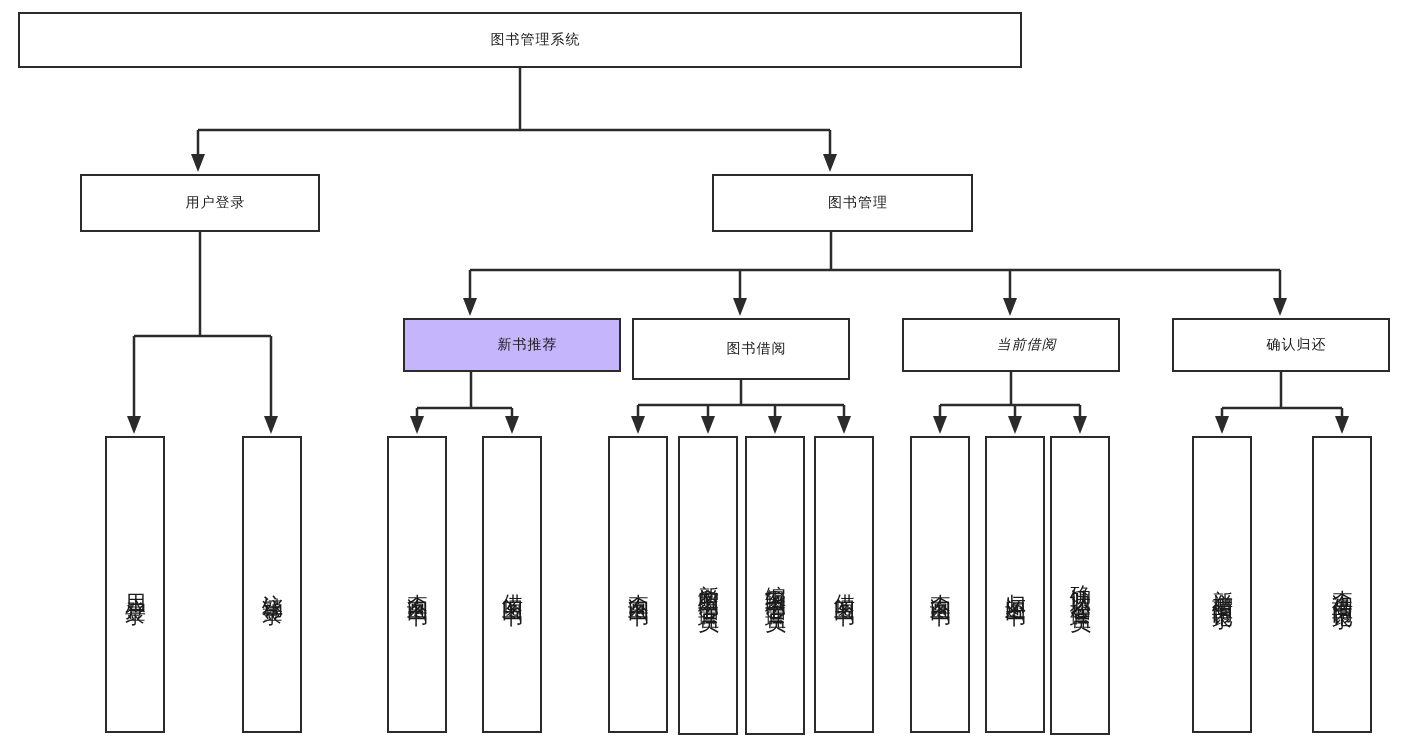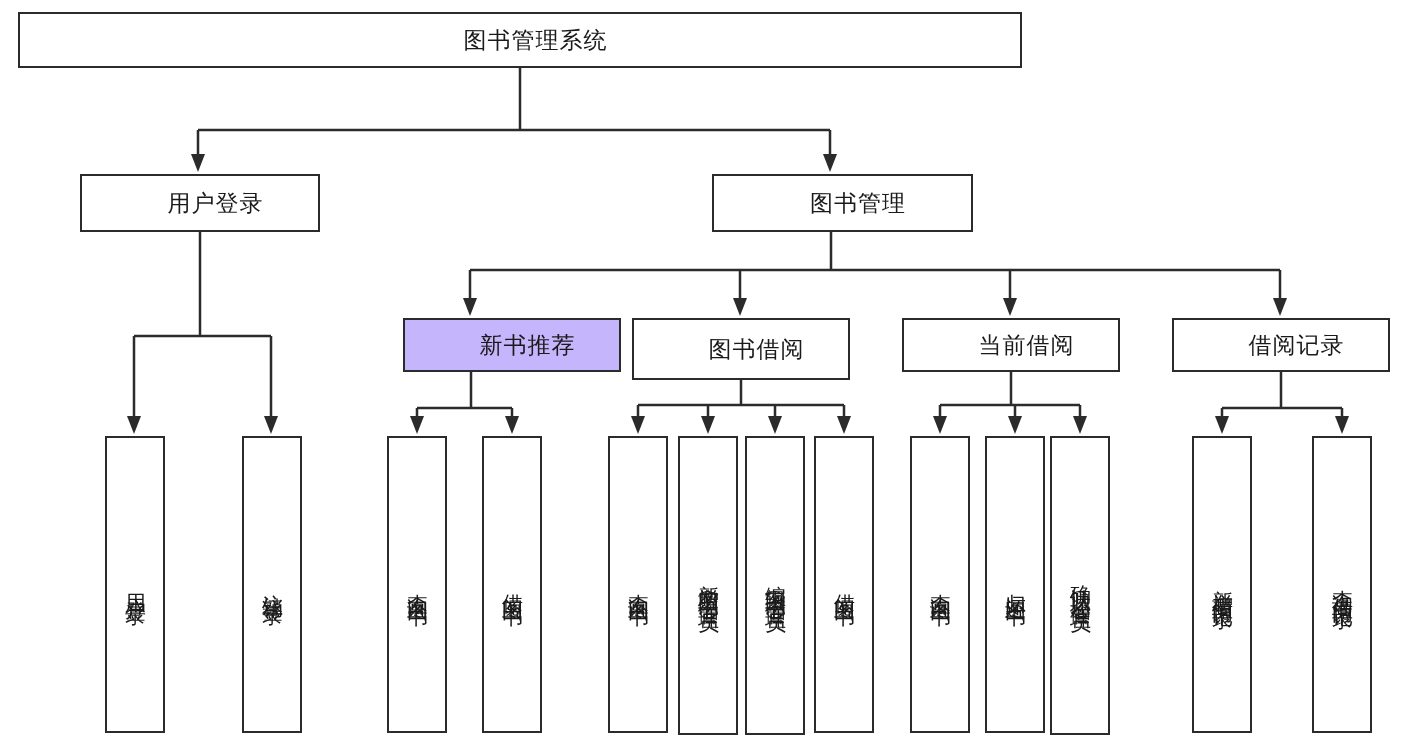--- a/index.html
+++ b/index.html
@@ -30,21 +30,21 @@
     position: absolute;
     box-sizing: border-box;
     background: #ffffff;
     border: 2px solid #2b2b2b;
     display: flex;
     align-items: center;
     justify-content: center;
     color: #1a1a1a;
   }
   .node.horizontal {
-    font-size: 23px;
+    font-size: 14px;
     letter-spacing: 1px;
     padding-left: 31px;
   }
   .node.vertical {
     font-size: 21px;
   }
   .node.vertical .node-label {
     writing-mode: vertical-rl;
     text-orientation: upright;
     letter-spacing: 4px;
@@ -111,25 +111,25 @@
       </div>
       <div class="node horizontal" style="left: 712px; top: 174px; width: 261px; height: 58px; border-color: rgb(43, 43, 43); background: rgb(255, 255, 255); color: rgb(26, 26, 26);">
         <span class="node-label">图书管理</span>
       </div>
       <div class="node horizontal" style="left: 362px; top: 318px; width: 218px; height: 54px; border-color: rgb(43, 43, 43); background: #c4b5fd; color: rgb(26, 26, 26); margin-left: 41px;">
         <span class="node-label">新书推荐</span>
       </div>
       <div class="node horizontal" style="left: 632px; top: 318px; width: 218px; height: 62px; border-color: rgb(43, 43, 43); background: rgb(255, 255, 255); color: rgb(26, 26, 26);">
         <span class="node-label">图书借阅</span>
       </div>
-      <div class="node horizontal" style="left: 902px; top: 318px; width: 218px; height: 54px; border-color: rgb(43, 43, 43); background: rgb(255, 255, 255); color: rgb(26, 26, 26);">
+      <div class="node horizontal" style="left: 902px; top: 318px; width: 218px; height: 54px; border-color: rgb(43, 43, 43); background: rgb(255, 255, 255); color: rgb(26, 26, 26); font-style: italic;">
         <span class="node-label">当前借阅</span>
       </div>
       <div class="node horizontal" style="left: 1172px; top: 318px; width: 218px; height: 54px; border-color: rgb(43, 43, 43); background: rgb(255, 255, 255); color: rgb(26, 26, 26);">
-        <span class="node-label">借阅记录</span>
+        <span class="node-label">确认归还</span>
       </div>
       <div class="node vertical" style="left: 105px; top: 436px; width: 60px; height: 297px; border-color: rgb(43, 43, 43); background: rgb(255, 255, 255); color: rgb(26, 26, 26);">
         <span class="node-label">用户登录</span>
       </div>
       <div class="node vertical" style="left: 242px; top: 436px; width: 60px; height: 297px; border-color: rgb(43, 43, 43); background: rgb(255, 255, 255); color: rgb(26, 26, 26);">
         <span class="node-label">注销登录</span>
       </div>
       <div class="node vertical" style="left: 387px; top: 436px; width: 60px; height: 297px; border-color: rgb(43, 43, 43); background: rgb(255, 255, 255); color: rgb(26, 26, 26);">
         <span class="node-label">查询图书</span>
       </div>

